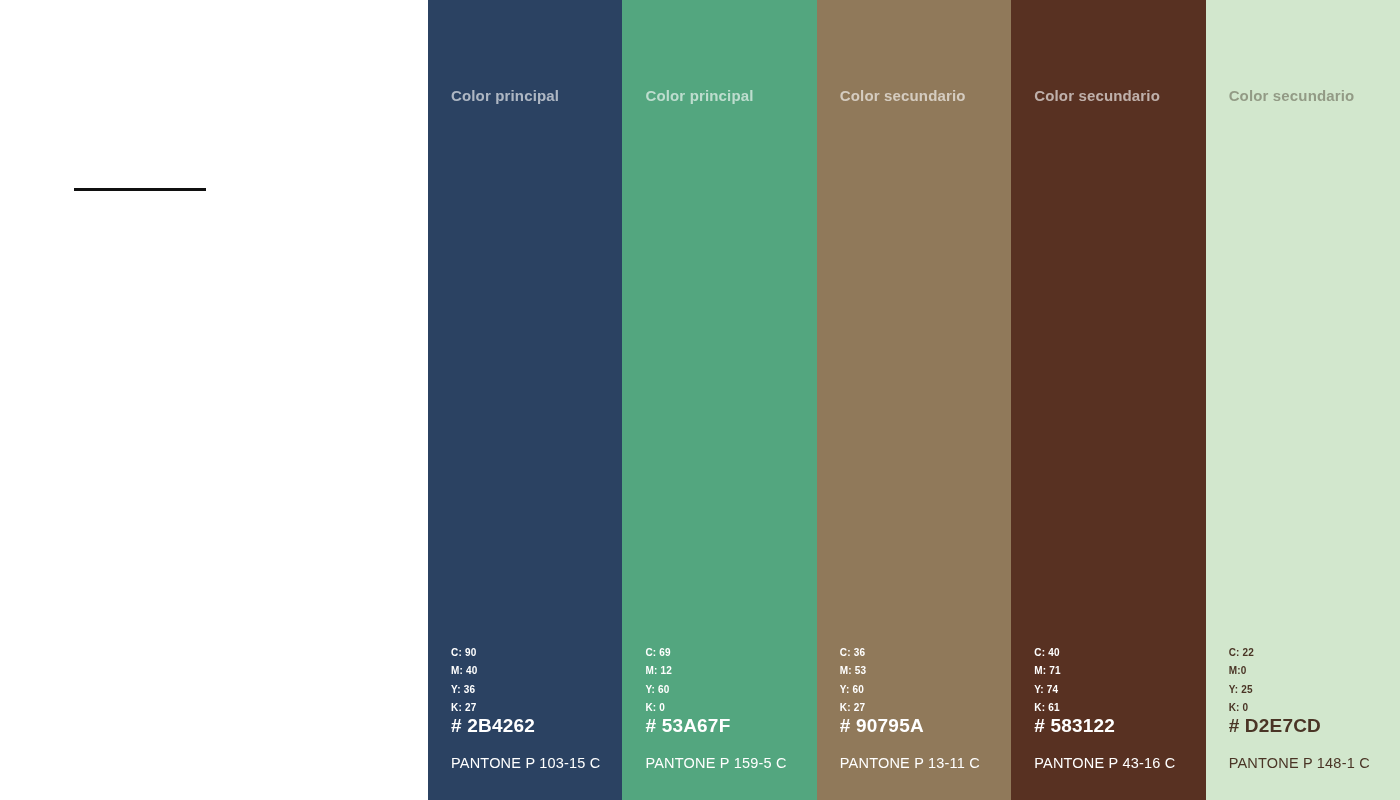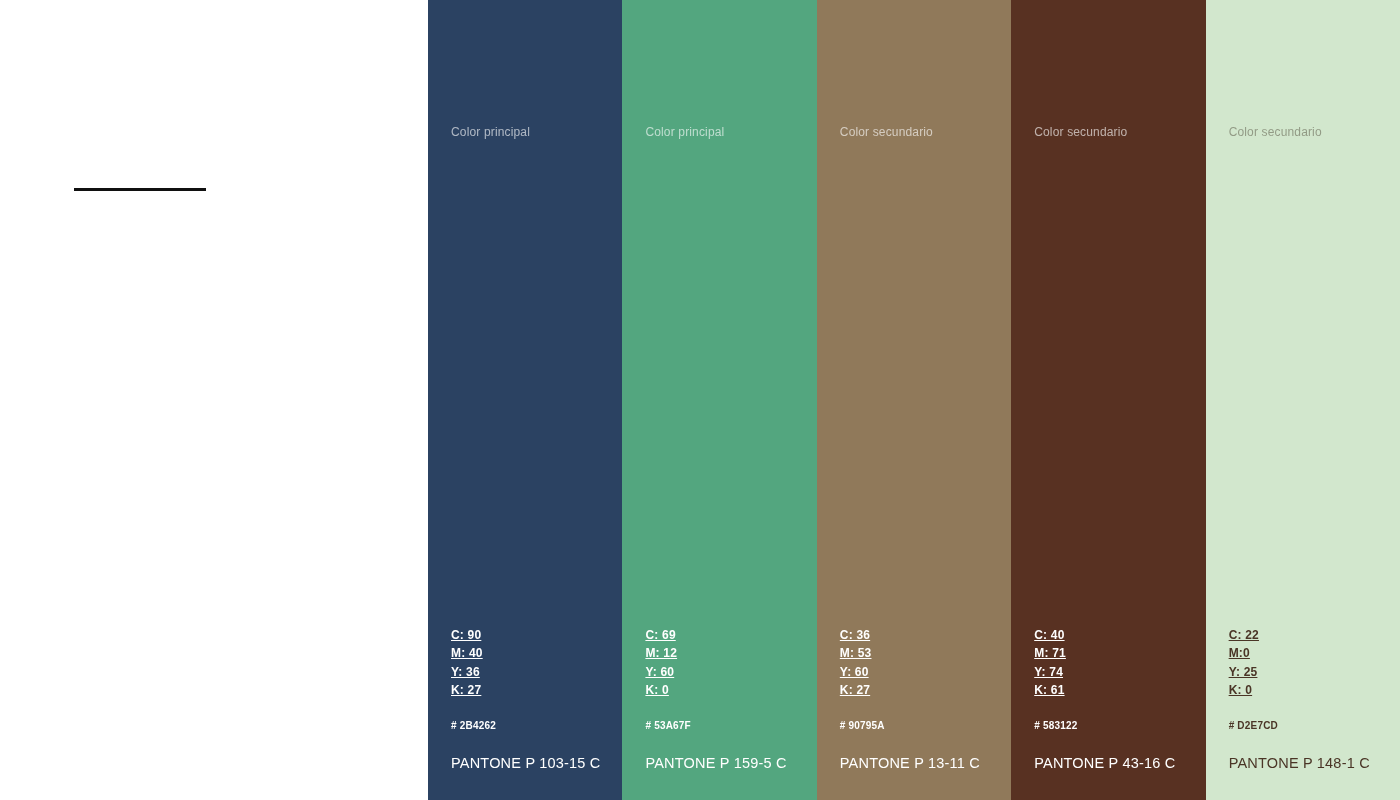--- a/index.html
+++ b/index.html
@@ -68,53 +68,50 @@
     position: relative;
     flex: 1 1 0;
     height: 800px;
     box-sizing: border-box;
   }
 
   .swatch-role {
     position: absolute;
     left: 23px;
     top: 86px;
-    font-size: 12px;
+    font-size: 15px;
     line-height: 20px;
-    font-weight: normal;
+    font-weight: bold;
     letter-spacing: 0.15px;
     white-space: nowrap;
-    margin-top: 36px;
   }
 
   .swatch-info {
     position: absolute;
     left: 23px;
     bottom: 28px;
     width: 180px;
   }
 
   .cmyk {
     margin: 0;
     padding: 0;
     list-style: none;
   }
 
   .cmyk li {
-    font-size: 12px;
+    font-size: 10px;
     line-height: 18.2px;
     font-weight: bold;
     letter-spacing: 0.2px;
     white-space: nowrap;
-    text-decoration: underline;
   }
 
   .hex {
-    margin-top: 18px;
-    font-size: 10px;
+    font-size: 19px;
     line-height: 18px;
     font-weight: bold;
     letter-spacing: 0.2px;
     white-space: nowrap;
   }
 
   .pantone {
     margin-top: 19px;
     font-size: 14.5px;
     line-height: 18px;

